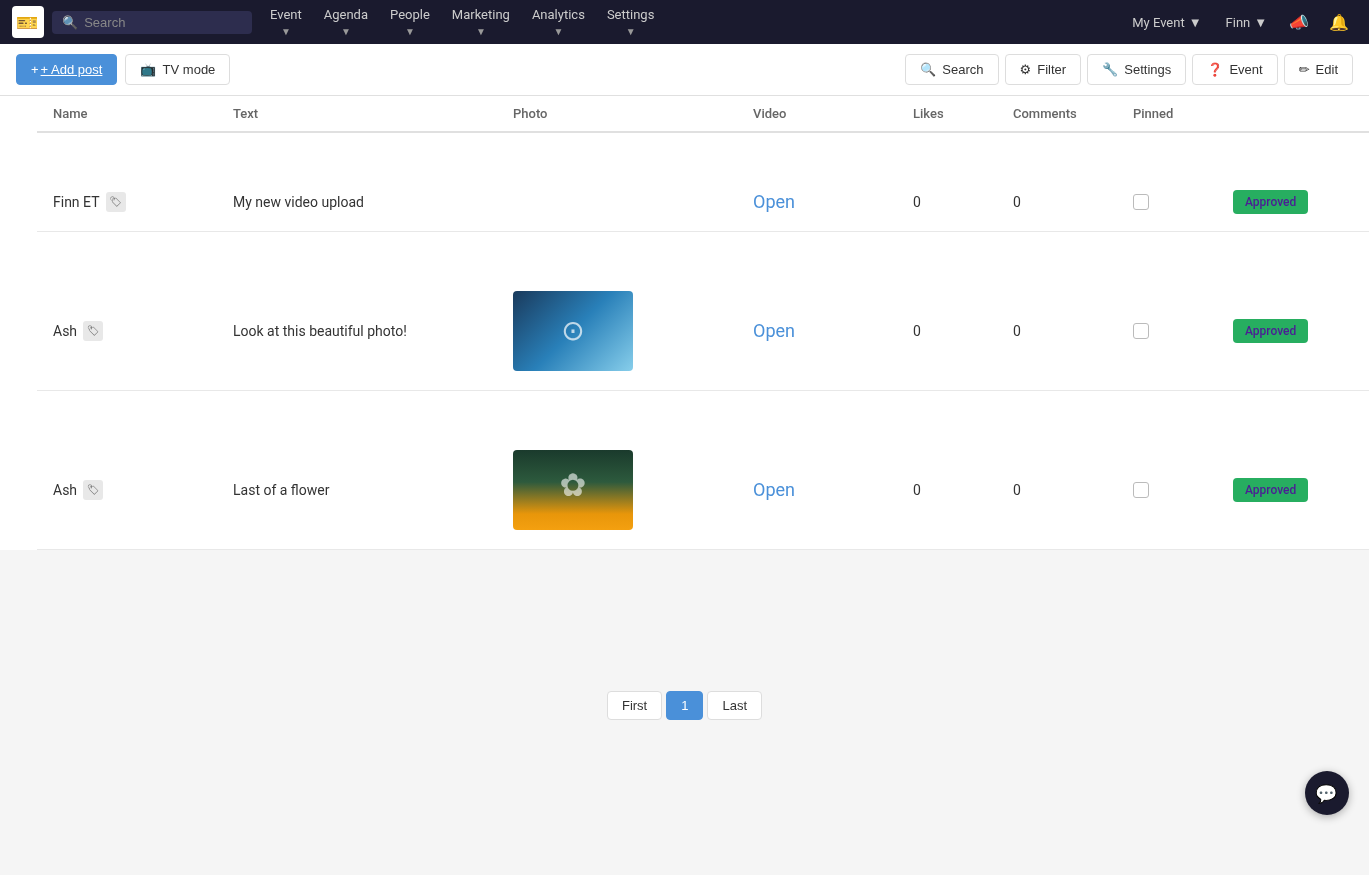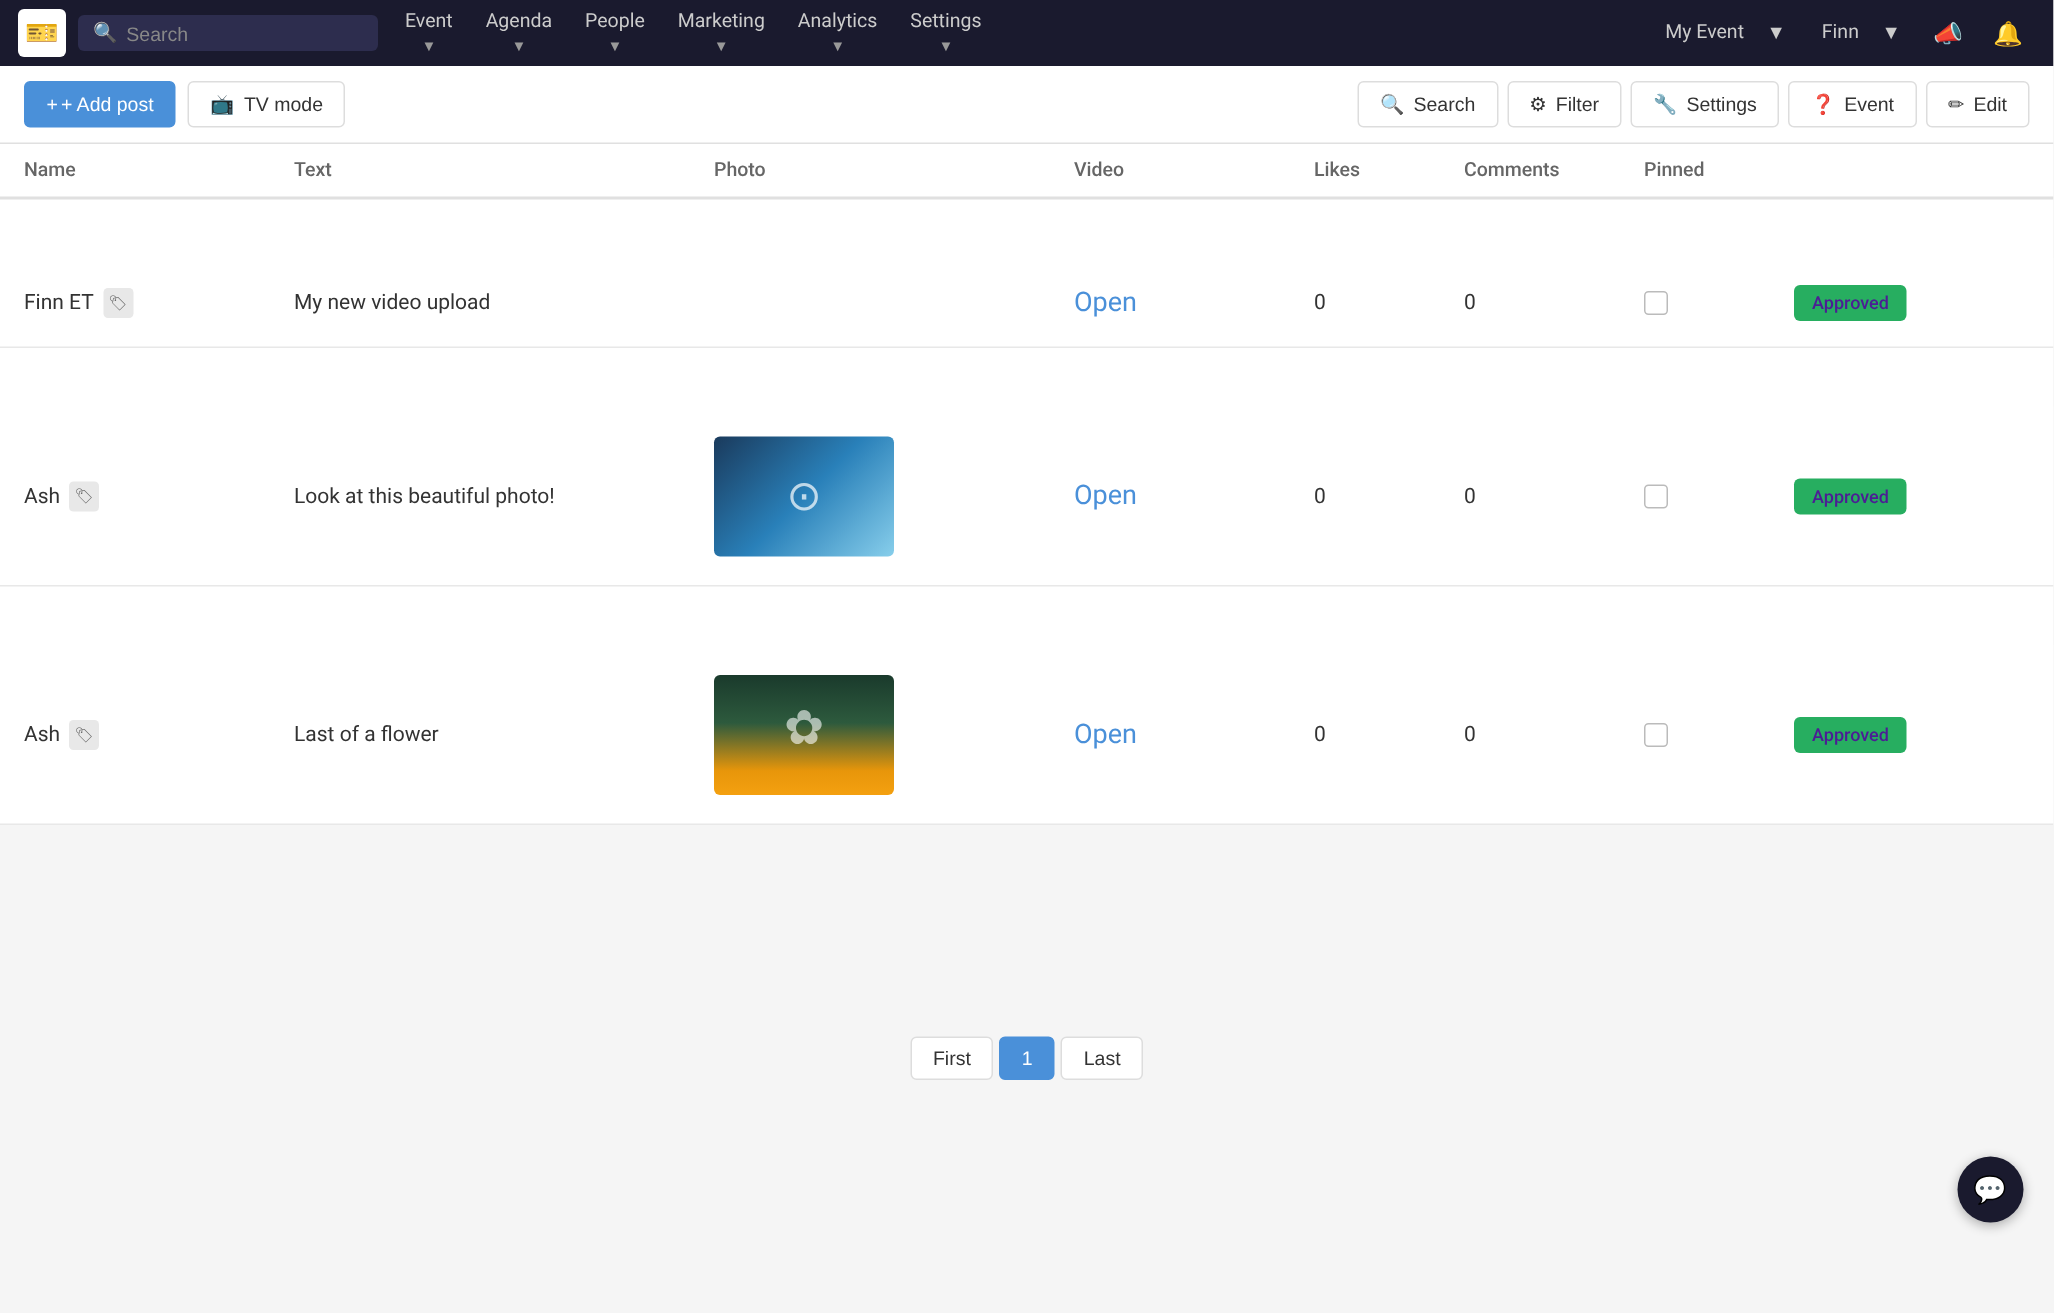--- a/index.html
+++ b/index.html
@@ -68,22 +68,22 @@
       display: flex;
       align-items: center;
       gap: 4px;
       margin-left: auto;
     }
     .nav-right-item {
       color: #ccc;
       padding: 6px 10px;
       cursor: pointer;
       display: flex;
-      align-items: flex-start;
-      gap: 15px;
+      align-items: flex-end;
+      gap: 4px;
       font-size: 13px;
       border-radius: 4px;
       white-space: nowrap;
     }
     .nav-icon-btn {
       color: #ccc;
       padding: 6px 8px;
       cursor: pointer;
       font-size: 16px;
       border-radius: 4px;
@@ -116,20 +116,21 @@
     .btn-primary {
       background: #4a90d9;
       color: white;
       border-color: #4a90d9;
     }
 
     
     .table-container {
       background: white;
       margin: 0;
+      padding-left: 37px;
     }
     .table-header {
       display: grid;
       grid-template-columns: 180px 280px 240px 160px 100px 120px 100px auto;
       padding: 10px 16px;
       border-bottom: 2px solid #e0e0e0;
       color: #666;
       font-size: 13px;
       font-weight: 500;
     }
@@ -307,21 +308,21 @@
     </div>
     <div class="nav-icon-btn">📣</div>
     <div class="nav-icon-btn">🔔</div>
   </div>
 </nav>
 
 <div class="toolbar">
   <div class="toolbar-left">
     <button class="btn btn-primary">
       <span>+</span>
-      <span style="margin-left:-4px;">+ Add post</span>
+      <span style="margin-left:-4px;text-decoration:underline;">+ Add post</span>
     </button>
     <button class="btn">
       <span>📺</span>
       <span>TV mode</span>
     </button>
   </div>
   <div class="toolbar-right">
     <button class="btn">
       <span>🔍</span>
       <span>Search</span>

